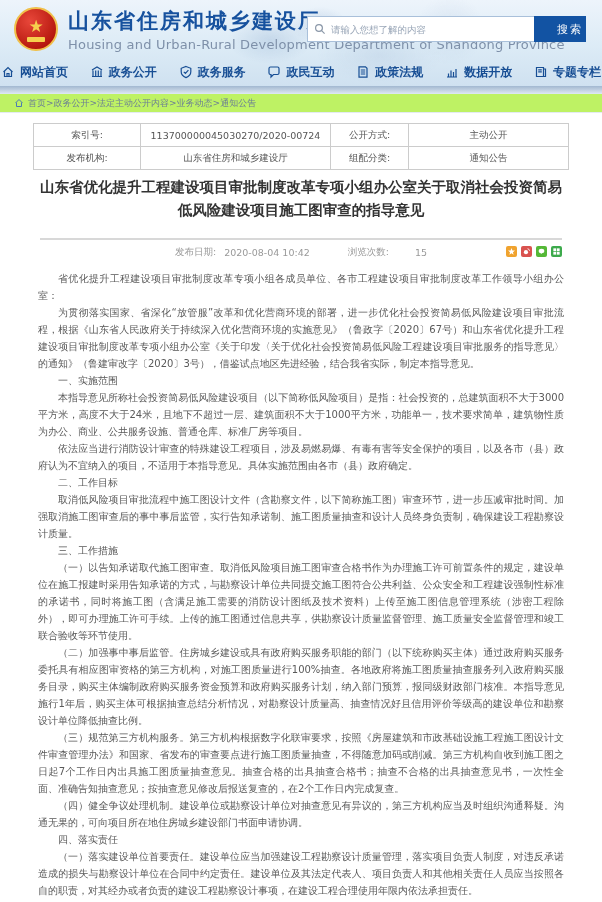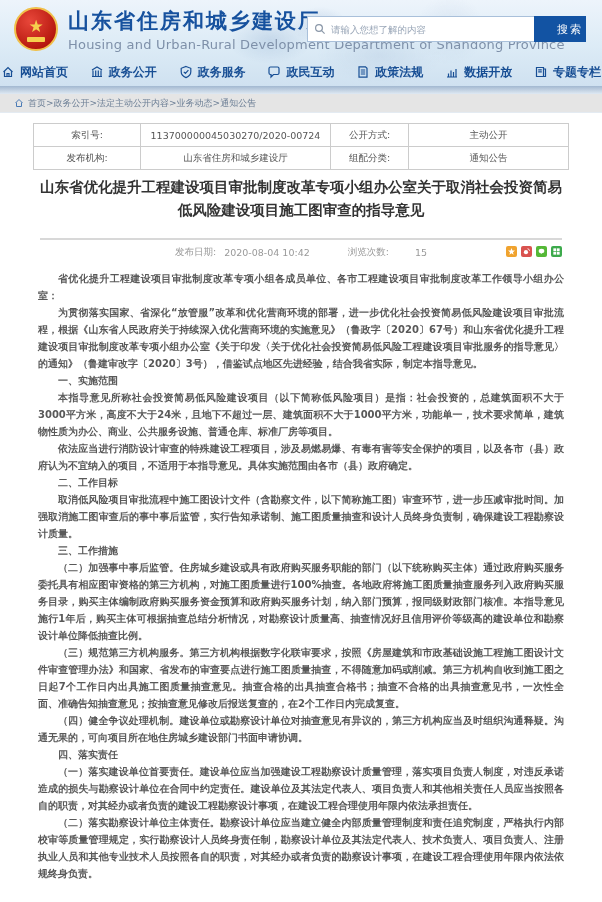--- a/index.html
+++ b/index.html
@@ -41,21 +41,21 @@
   
   .nav { position:relative; display:flex; align-items:center; height:28px;
     padding:0 1px; justify-content:space-between; }
   .nav-item { display:flex; align-items:center; gap:5px; cursor:pointer;
     font-size:12px; font-weight:bold; color:#174e94; white-space:nowrap; }
   .nav-item svg { stroke:#174e94; fill:none; stroke-width:1.2; }
   .nav-sep { height:8px; background: linear-gradient(180deg,#a2b8d0,#dfe9f3); }
 
   
   .breadcrumb { display:flex; align-items:center; gap:4px; height:19px; padding:0 14px;
-    background:#e5e5e5; border-bottom:1px solid #e4ebf2; font-size:9px; color:#6b7e95;
+    background:#bef264; border-bottom:1px solid #e4ebf2; font-size:9px; color:#6b7e95;
     cursor:pointer; }
 
   
   .meta-table { width:434px; margin:10px auto 0; border-collapse:collapse; table-layout:fixed; }
   .meta-table td { border:1px solid #cccccc; height:23px; text-align:center;
     font-size:9.5px; color:#555; padding:0 4px; overflow:hidden; white-space:nowrap; }
   .meta-table .c1 { width:107px; } .meta-table .c2 { width:190px; }
   .meta-table .c3 { width:78px; } .meta-table .c4 { width:160px; }
 
   
@@ -65,21 +65,21 @@
   .date-row { position:relative; display:flex; align-items:center; justify-content:center;
     gap:8px; margin:4px 40px 2px; height:16px; font-size:9.5px; color:#999; }
   .date-row .gap { width:22px; }
   .share { position:absolute; right:0; top:2px; display:flex; gap:4px; }
   .share-icon { width:11px; height:11px; border-radius:2px; display:flex; align-items:center;
     justify-content:center; cursor:pointer; }
   .share-icon svg { display:block; }
 
   .article-body { margin:10px 38px 0; }
   .article-body p { font-size:10px; line-height:17px; color:#595959; text-indent:2em;
-    text-align:justify;font-weight:bold; }
+    text-align:justify; }
 </style>
 </head>
 <body>
 
 <div class="header">
   <div class="header-art"></div>
   <div class="header-top">
     <div class="logo-wrap">
       <div class="emblem">
         <span class="star">★</span>
@@ -214,20 +214,21 @@
 
 <div class="article-body">
   <p>省优化提升工程建设项目审批制度改革专项小组各成员单位、各市工程建设项目审批制度改革工作领导小组办公室：</p>
   <p>为贯彻落实国家、省深化“放管服”改革和优化营商环境的部署，进一步优化社会投资简易低风险建设项目审批流程，根据《山东省人民政府关于持续深入优化营商环境的实施意见》（鲁政字〔2020〕67号）和山东省优化提升工程建设项目审批制度改革专项小组办公室《关于印发〈关于优化社会投资简易低风险工程建设项目审批服务的指导意见〉的通知》（鲁建审改字〔2020〕3号），借鉴试点地区先进经验，结合我省实际，制定本指导意见。</p>
   <p>一、实施范围</p>
   <p>本指导意见所称社会投资简易低风险建设项目（以下简称低风险项目）是指：社会投资的，总建筑面积不大于3000平方米，高度不大于24米，且地下不超过一层、建筑面积不大于1000平方米，功能单一，技术要求简单，建筑物性质为办公、商业、公共服务设施、普通仓库、标准厂房等项目。</p>
   <p>依法应当进行消防设计审查的特殊建设工程项目，涉及易燃易爆、有毒有害等安全保护的项目，以及各市（县）政府认为不宜纳入的项目，不适用于本指导意见。具体实施范围由各市（县）政府确定。</p>
   <p>二、工作目标</p>
   <p>取消低风险项目审批流程中施工图设计文件（含勘察文件，以下简称施工图）审查环节，进一步压减审批时间。加强取消施工图审查后的事中事后监管，实行告知承诺制、施工图质量抽查和设计人员终身负责制，确保建设工程勘察设计质量。</p>
   <p>三、工作措施</p>
+  <p>（一）以告知承诺取代施工图审查。取消低风险项目施工图审查合格书作为办理施工许可前置条件的规定，建设单位在施工报建时采用告知承诺的方式，与勘察设计单位共同提交施工图符合公共利益、公众安全和工程建设强制性标准的承诺书，同时将施工图（含满足施工需要的消防设计图纸及技术资料）上传至施工图信息管理系统（涉密工程除外），即可办理施工许可手续。上传的施工图通过信息共享，供勘察设计质量监督管理、施工质量安全监督管理和竣工联合验收等环节使用。</p>
   <p>（二）加强事中事后监管。住房城乡建设或具有政府购买服务职能的部门（以下统称购买主体）通过政府购买服务委托具有相应图审资格的第三方机构，对施工图质量进行100%抽查。各地政府将施工图质量抽查服务列入政府购买服务目录，购买主体编制政府购买服务资金预算和政府购买服务计划，纳入部门预算，报同级财政部门核准。本指导意见施行1年后，购买主体可根据抽查总结分析情况，对勘察设计质量高、抽查情况好且信用评价等级高的建设单位和勘察设计单位降低抽查比例。</p>
   <p>（三）规范第三方机构服务。第三方机构根据数字化联审要求，按照《房屋建筑和市政基础设施工程施工图设计文件审查管理办法》和国家、省发布的审查要点进行施工图质量抽查，不得随意加码或削减。第三方机构自收到施工图之日起7个工作日内出具施工图质量抽查意见。抽查合格的出具抽查合格书；抽查不合格的出具抽查意见书，一次性全面、准确告知抽查意见；按抽查意见修改后报送复查的，在2个工作日内完成复查。</p>
   <p>（四）健全争议处理机制。建设单位或勘察设计单位对抽查意见有异议的，第三方机构应当及时组织沟通释疑。沟通无果的，可向项目所在地住房城乡建设部门书面申请协调。</p>
   <p>四、落实责任</p>
   <p>（一）落实建设单位首要责任。建设单位应当加强建设工程勘察设计质量管理，落实项目负责人制度，对违反承诺造成的损失与勘察设计单位在合同中约定责任。建设单位及其法定代表人、项目负责人和其他相关责任人员应当按照各自的职责，对其经办或者负责的建设工程勘察设计事项，在建设工程合理使用年限内依法承担责任。</p>
   <p>（二）落实勘察设计单位主体责任。勘察设计单位应当建立健全内部质量管理制度和责任追究制度，严格执行内部校审等质量管理规定，实行勘察设计人员终身责任制，勘察设计单位及其法定代表人、技术负责人、项目负责人、注册执业人员和其他专业技术人员按照各自的职责，对其经办或者负责的勘察设计事项，在建设工程合理使用年限内依法依规终身负责。</p>
 
 </div>
 
 </body></html>

